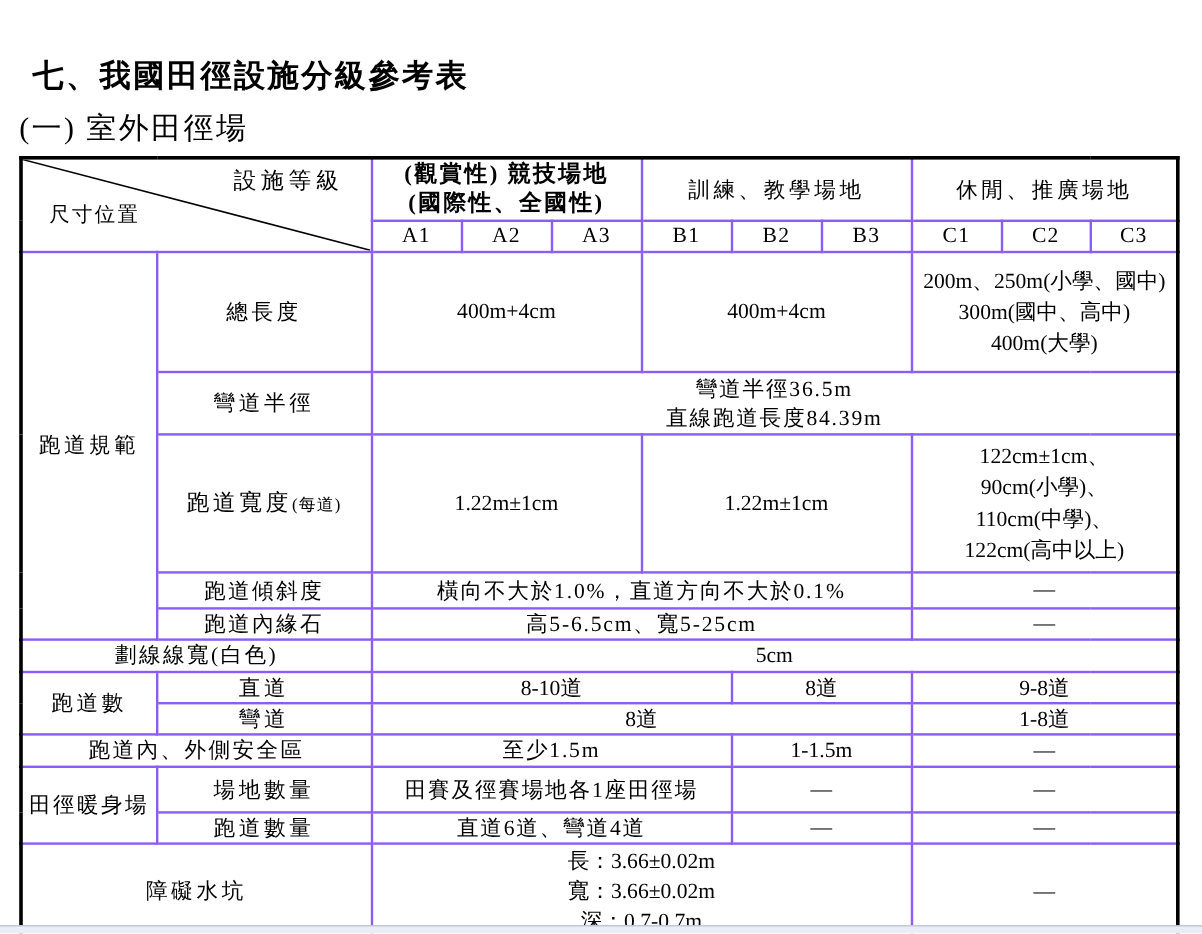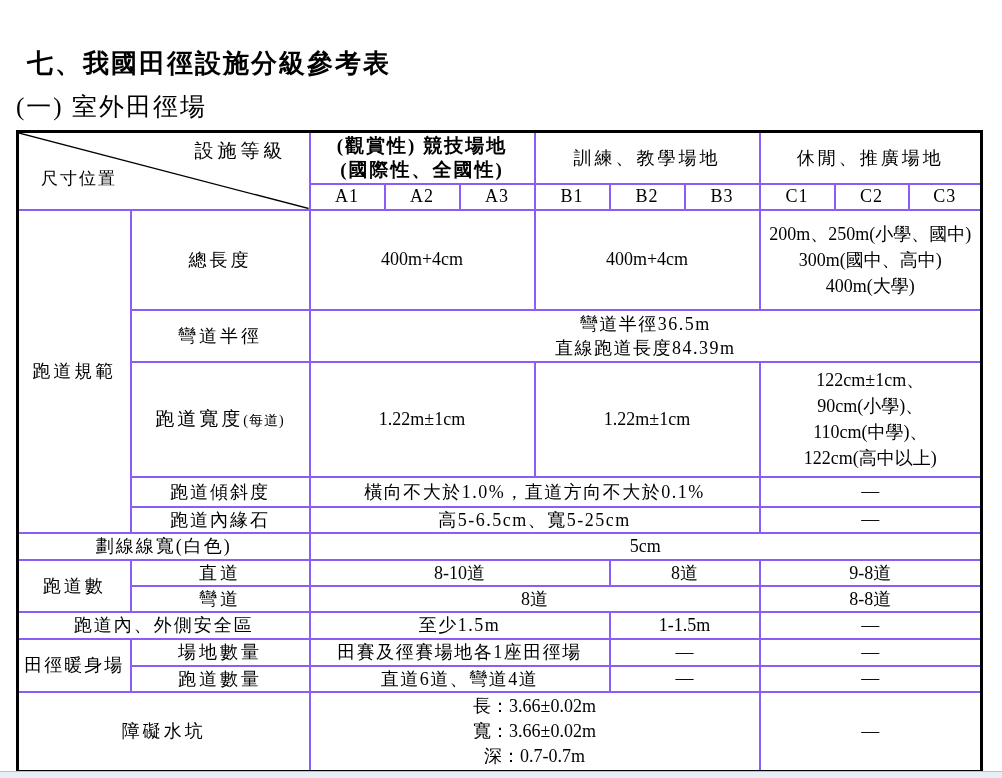--- a/index.html
+++ b/index.html
@@ -141,31 +141,31 @@
       <td rowspan="2" class="lbl">跑道數</td>
       <td class="lbl">直道</td>
       <td colspan="4" class="val">8-10道</td>
       <td colspan="2" class="val">8道</td>
       <td colspan="3" class="val">9-8道</td>
     </tr>
 
     <tr style="height:26px">
       <td class="lbl">彎道</td>
       <td colspan="6" class="val">8道</td>
-      <td colspan="3" class="val">8-8道</td>
+      <td colspan="3" class="val">1-8道</td>
     </tr>
 
     <tr style="height:27px">
       <td colspan="2" class="lbl" style="letter-spacing:2px">跑道內、外側安全區</td>
       <td colspan="4" class="valcjk">至少1.5m</td>
       <td colspan="2" class="val">1-1.5m</td>
       <td colspan="3" class="dash">—</td>
     </tr>
 
-    <tr style="height:27px">
+    <tr style="height:38px">
       <td rowspan="2" class="lbl" style="letter-spacing:2px">田徑暖身場</td>
       <td class="lbl">場地數量</td>
       <td colspan="4" class="valcjk">田賽及徑賽場地各1座田徑場</td>
       <td colspan="2" class="dash">—</td>
       <td colspan="3" class="dash">—</td>
     </tr>
 
     <tr style="height:14px">
       <td class="lbl">跑道數量</td>
       <td colspan="4" class="valcjk">直道6道、彎道4道</td>

